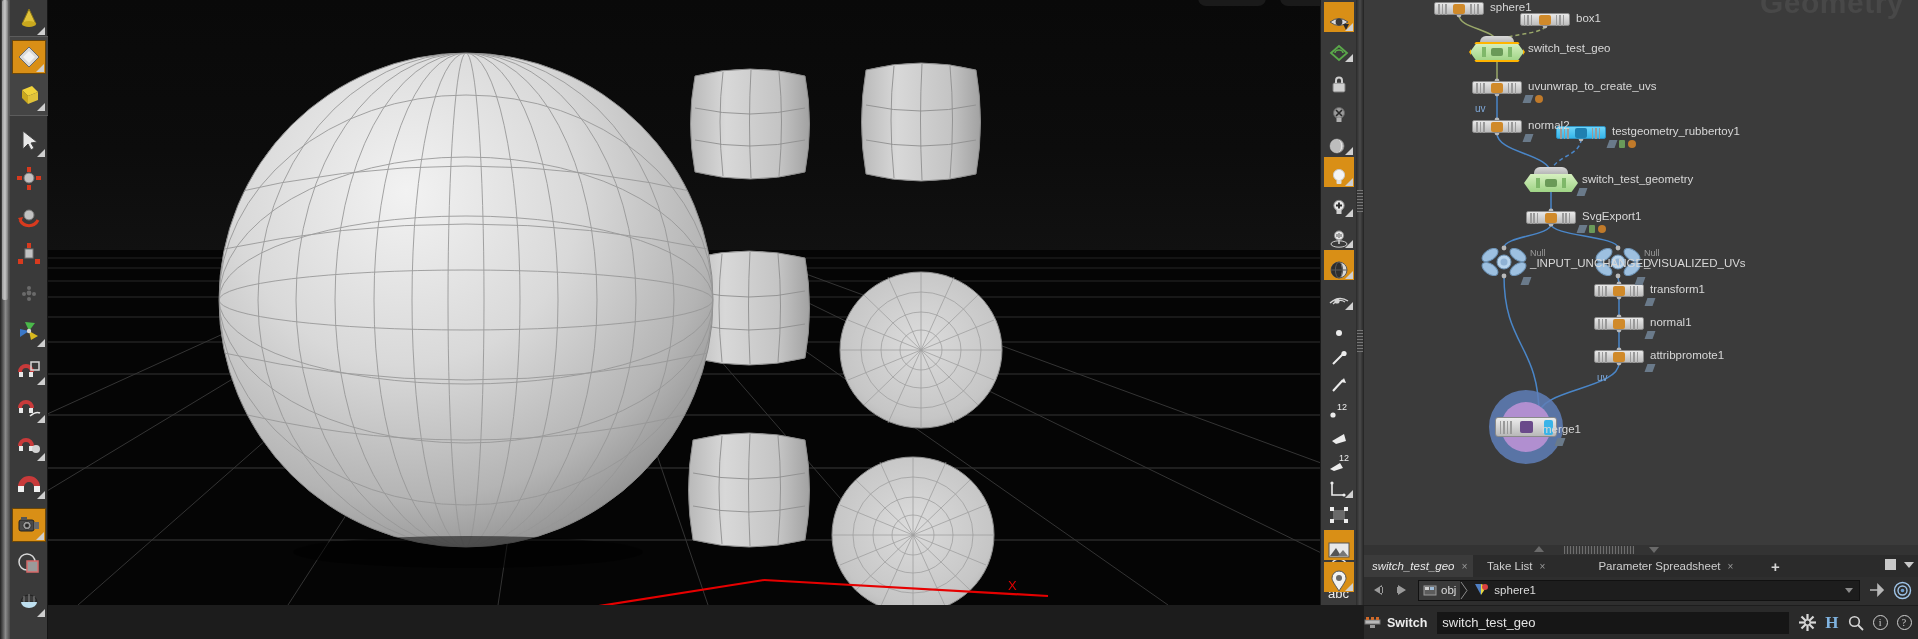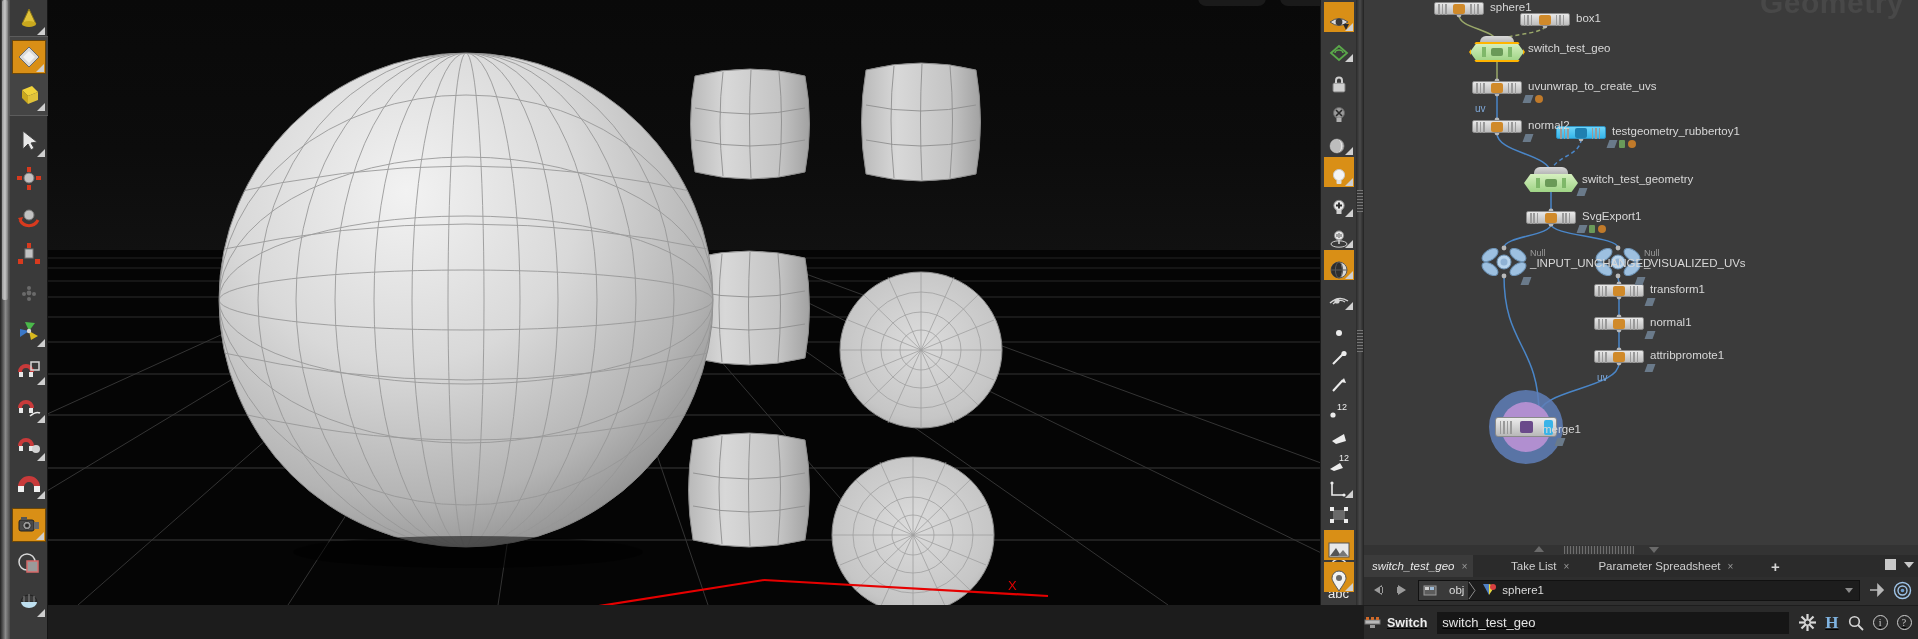--- a/index.html
+++ b/index.html
@@ -85,21 +85,21 @@
   .pathfield { position:relative; margin-left:6px; width:442px; height:21px;
      background:#1d1d1d; border:1px solid #111; display:flex; align-items:center; }
   .crumb { display:flex; align-items:center; height:19px; padding:0 4px; font-size:11.5px; color:#dcdcdc;}
   .crumb.obj { background:#3a3a3a; }
   .crumb-sep { width:9px; height:19px; }
   .path-dd { position:absolute; right:6px; width:0;height:0;
      border-left:4px solid transparent;border-right:4px solid transparent;border-top:5px solid #8a8a8a;}
   .pathbar-icons { display:flex; align-items:center; gap:7px; margin-left:8px;}
 
   .paramhdr { position:absolute; left:0; top:50px; width:554px; height:34px;
-     background:#2a2a2a; display:flex; align-items:center; border-top:1px solid #1d1d1d;text-decoration:underline;}
+     background:#2a2a2a; display:flex; align-items:center; border-top:1px solid #1d1d1d;}
   .ph-type { color:#ededed; font-size:12.5px; font-weight:bold; margin-left:6px; }
   .ph-name { margin-left:10px; height:22px; width:352px; background:#161616;
      color:#e4e4e4; font-size:13px; display:flex; align-items:center; padding-left:5px;
      font-family:"Liberation Sans", sans-serif; }
   .ph-icons { display:flex; align-items:center; gap:9px; margin-left:10px; }
 
   .ico-circ { width:15px; height:15px; border-radius:50%; border:1.5px solid #cfcfcf;
      color:#cfcfcf; font-size:10px; display:flex; align-items:center; justify-content:center;
      font-family:"Liberation Serif", serif; }
 </style>
@@ -837,21 +837,21 @@
     </div>
   </div>
 
   <div class="bottom">
     <div class="tabbar">
       <div id="tabs">
           <div class="tab active" style="left:0px">
       <span>switch_test_geo</span>
       <span class="x">×</span>
           </div>
-          <div class="tab " style="left:139px">
+          <div class="tab " style="left:115px">
       <span>Take List</span>
       <span class="x">×</span>
           </div>
           <div class="tab " style="left:226.4px">
       <span>Parameter Spreadsheet</span>
       <span class="x">×</span>
           </div>
           <div class="tab plus" style="left:399px">+</div>
         </div>
       <div class="tabbar-right">
@@ -871,21 +871,21 @@
             <path d="M6 5 L14 10 L6 15 Z M5 7 h3 v6 h-3z" fill="#9a9a9a"></path>
           </svg>
       </div>
       <div class="pathfield">
         <div class="crumb obj">
           <svg width="14" height="13" viewBox="0 0 14 13">
             <rect x="1" y="2" width="12" height="9" fill="#5c5c5c" stroke="#9a9a9a"></rect>
             <rect x="2" y="3" width="4" height="3" fill="#cfcfcf"></rect>
               <rect x="7" y="3" width="4" height="3" fill="#9fbcd8"></rect>
           </svg>
-          <span style="margin-left:12px">obj</span>
+          <span style="margin-left:4px">obj</span>
         </div>
         <svg class="crumb-sep" width="9" height="19" viewBox="0 0 9 19">
           <path d="M1 1 L7 9.5 L1 18" fill="none" stroke="#8a8a8a"></path>
         </svg>
         <div class="crumb">
           <svg width="16" height="14" viewBox="0 0 16 14">
             <path d="M2 1 L8 1 L8 12 Z" fill="#4f7fc4"></path>
             <path d="M8 1 L14 3 L8 12 Z" fill="#e8d840"></path>
             <circle cx="12" cy="4" r="3" fill="#d84040"></circle>
           </svg>

